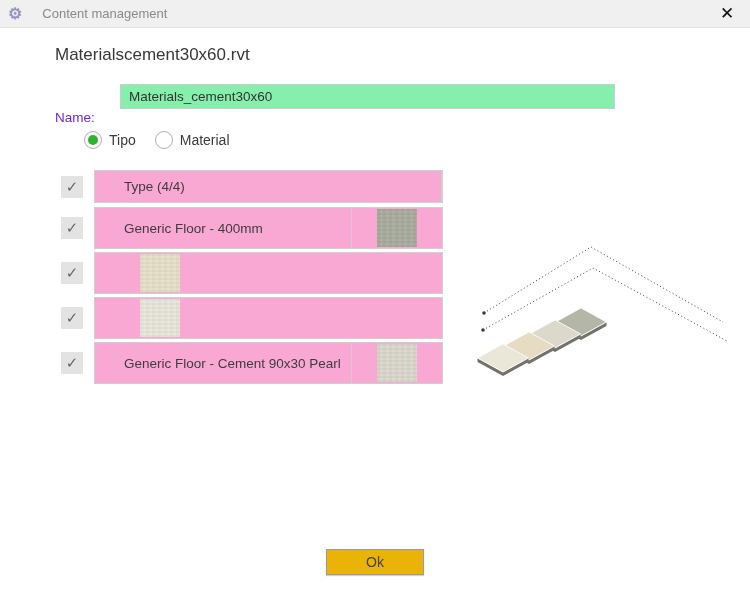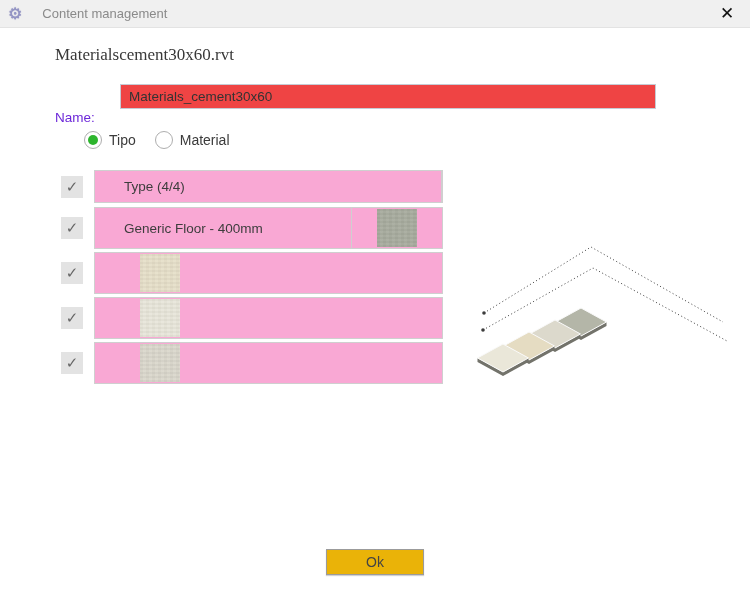--- a/index.html
+++ b/index.html
@@ -30,35 +30,35 @@
   .close-btn {
     position:absolute; right:12px; top:3px;
     width:22px; height:22px;
     font-size:17px; line-height:22px; text-align:center;
     color:#111; cursor:pointer; font-weight:400;
   }
 
   
   .file-heading {
     position:absolute; left:55px; top:45px;
-    font-size:17px; color:#383838;font-family:Liberation Serif, serif;
+    font-size:17px; color:#383838;
   }
   .name-label {
     position:absolute; left:55px; top:90px;
     font-size:13.5px; color:#6d28d9;margin-top:20px;
   }
   .name-input {
     position:absolute; left:120px; top:84px;
-    width:536px; height:25px;
+    width:495px; height:25px;
     border:1px solid #c6cbd4;
     font-family:"Liberation Sans", sans-serif;
     font-size:13.5px; color:#333;
     padding:0 8px;
     outline:none;
-    background:#ef4444;
+    background:#86efac;
   }
 
   
   .radio-group {
     position:absolute; left:44px; top:131px;
     display:flex; align-items:center;padding-left:40px;
   }
   .radio-option { display:flex; align-items:center; cursor:pointer; }
   .radio-option + .radio-option { margin-left:19px; }
   .radio-circle {
@@ -199,20 +199,21 @@
       <div class="img-cell">
         <div class="thumb" style="background-color: rgb(233, 231, 219);"></div>
       </div>
     </div>
   </div>
       <div class="t-row body-row">
     <div class="cb-wrap">
       <div class="checkbox"><span>✓</span></div>
     </div>
     <div class="cells">
+      <div class="type-cell">Generic Floor - Cement 90x30 Pearl</div>
       <div class="img-cell">
         <div class="thumb" style="background-color: rgb(219, 216, 205);"></div>
       </div>
     </div>
   </div>
     </div>
 </div>
 
 <svg class="preview" width="290" height="160" viewBox="0 0 290 160">
 

